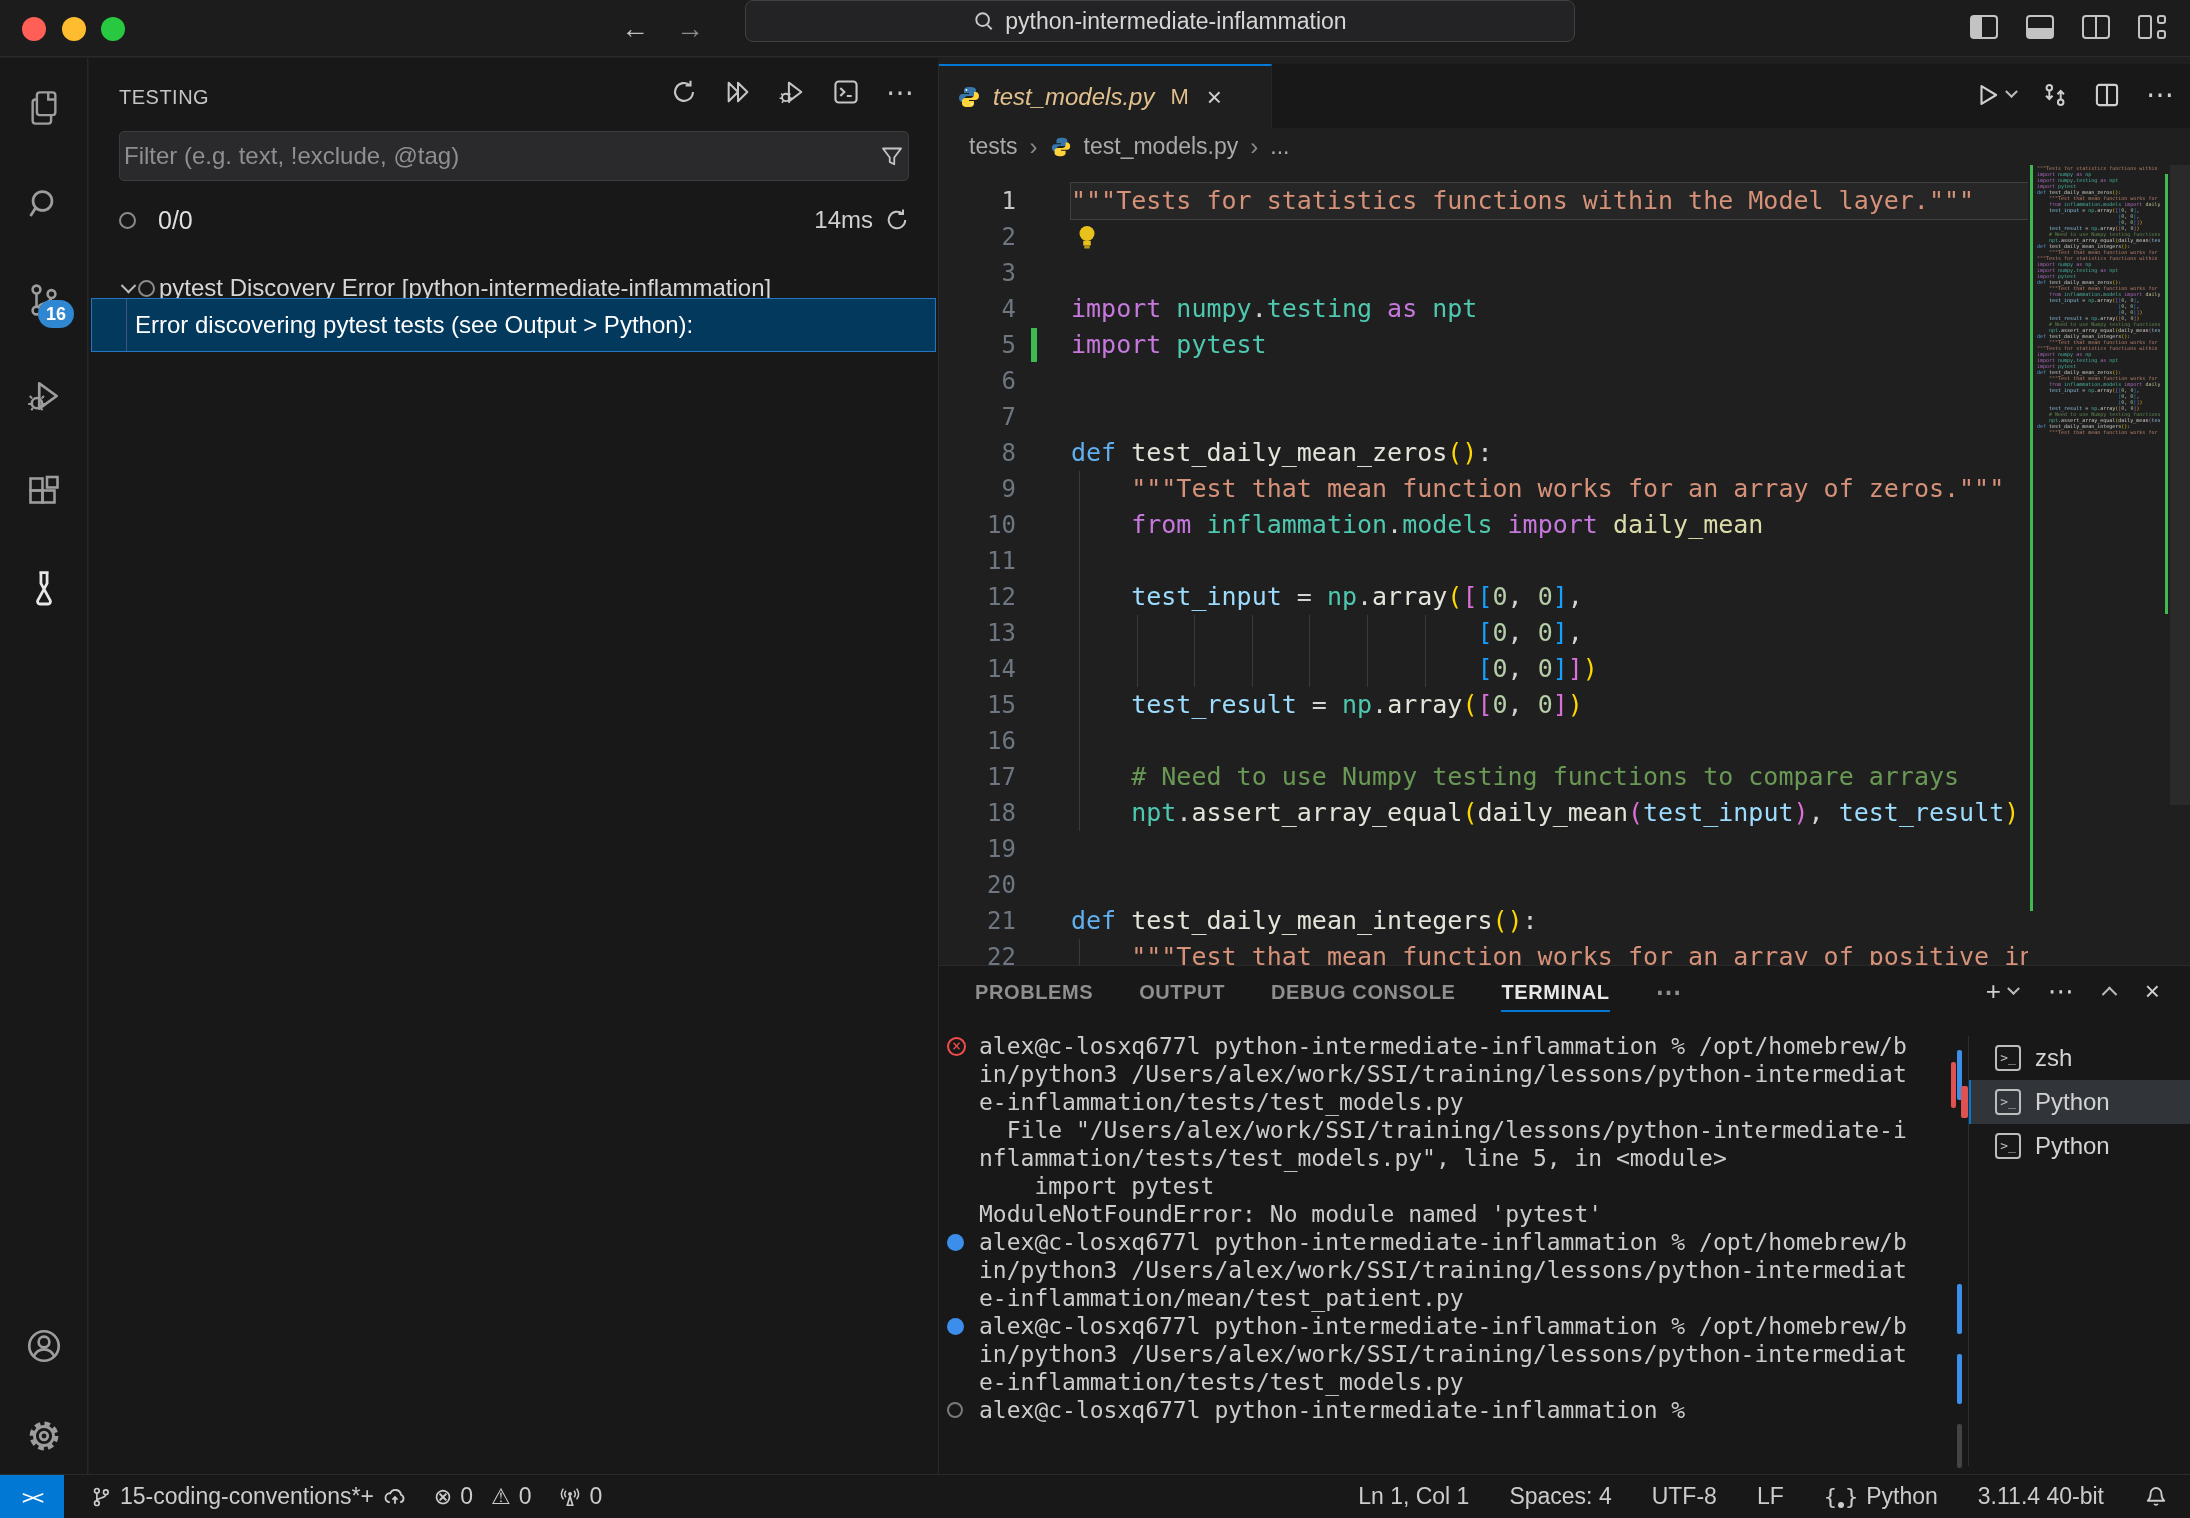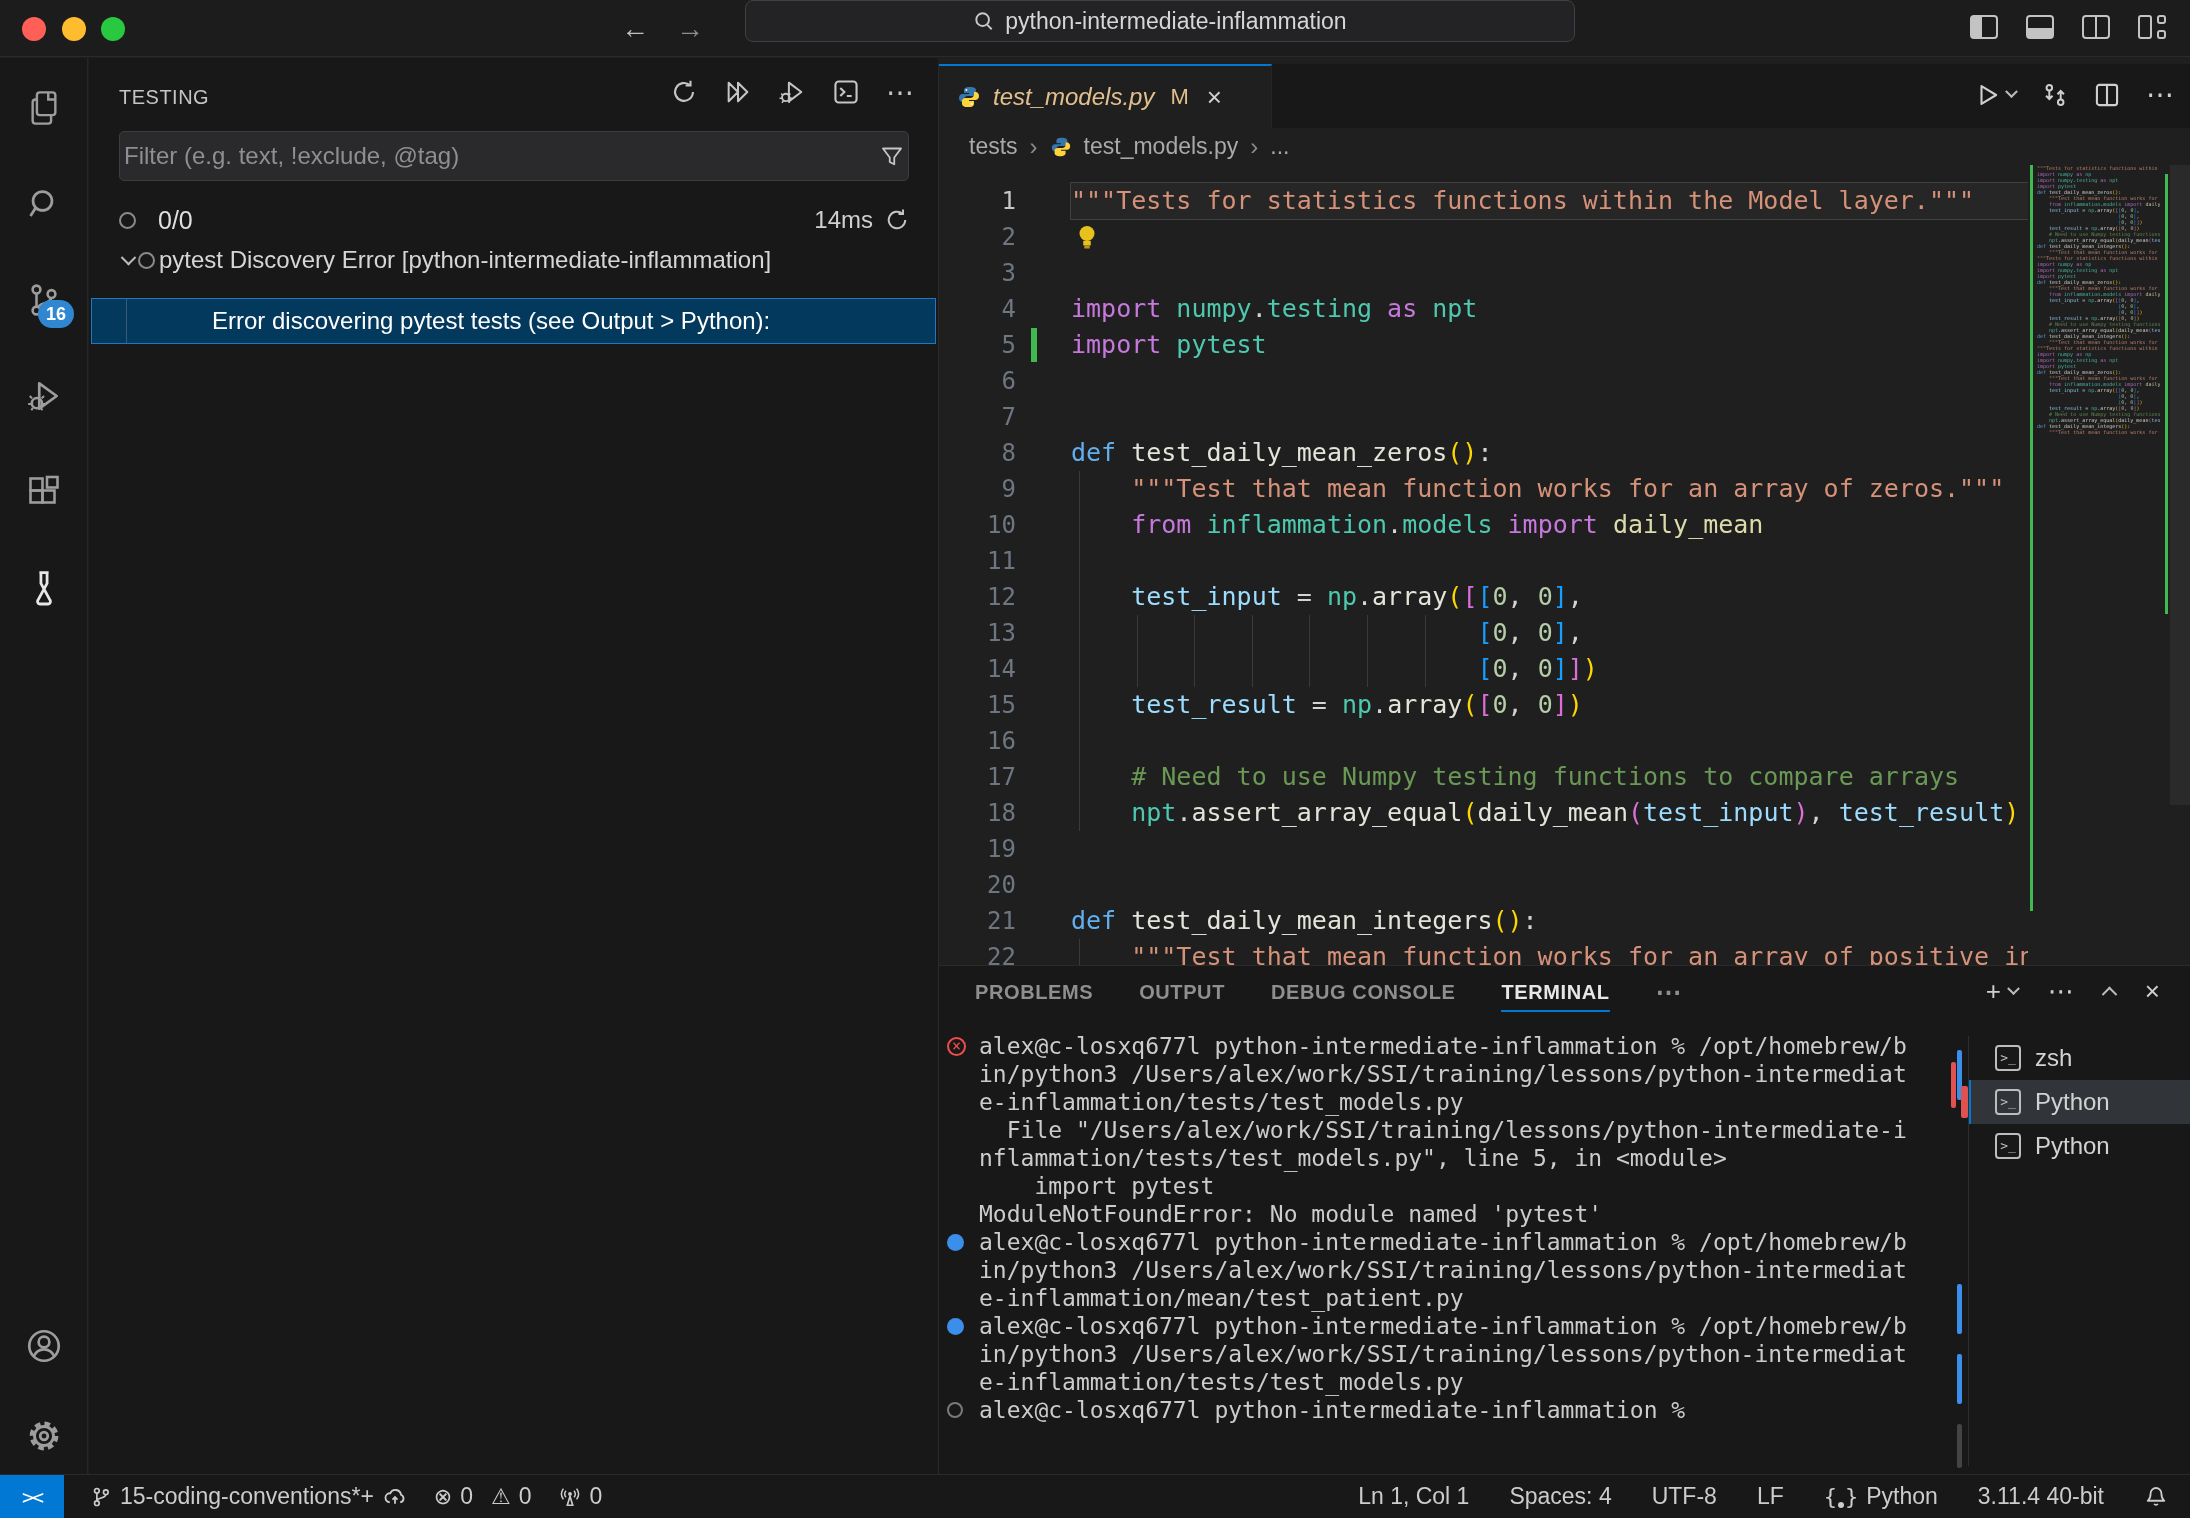--- a/index.html
+++ b/index.html
@@ -49,27 +49,27 @@
   .filterbox { position:absolute; left:30px; top:73px; width:790px; height:50px;
     background:#2a2a2c; border:1px solid #3c3c3c; border-radius:5px;
     display:flex; align-items:center; padding:0 4px; }
   .filterbox input { flex:1; background:transparent; border:none; outline:none;
     color:#cccccc; font-size:24px; font-family:"Liberation Sans",sans-serif; }
   .filterbox input::placeholder { color:#8f8f92; }
   .row-counts { position:absolute; left:30px; top:140px; width:790px; height:44px; display:flex; align-items:center; }
   .circle-ic { width:17px; height:17px; border:2px solid #8a8a8a; border-radius:50%; }
   .row-counts .cnt { margin-left:22px; font-size:25px; color:#e0e0e0; }
   .row-counts .dur { margin-left:auto; font-size:24px; color:#d0d0d0; display:flex; gap:12px; align-items:center; }
-  .tree-row1 { position:absolute; left:0; top:180px; width:849px; height:44px; display:flex; align-items:center; padding-left:34px; gap:4px; }
+  .tree-row1 { position:absolute; left:0; top:208px; width:849px; height:44px; display:flex; align-items:center; padding-left:34px; gap:4px; }
   .tree-row1 .lbl { font-size:24px; color:#d6d6d6; white-space:nowrap; }
   .chev { width:11px; height:11px; border-right:2px solid #bbb; border-bottom:2px solid #bbb; display:inline-block; }
   .chev-down { transform:rotate(45deg) translate(-2px,-2px); }
   .chev-up { transform:rotate(-135deg) translate(-2px,-2px); }
-  .tree-row2 { position:absolute; left:2px; top:240px; width:845px; height:46px;
-    background:#04395e; border:1px solid #2277c2; display:flex; align-items:center; padding-left:120px; }
+  .tree-row2 { position:absolute; left:2px; top:240px; width:845px; height:54px;
+    background:#04395e; border:1px solid #2277c2; display:flex; align-items:center; padding-left:43px; }
   .tree-row2 .lbl { font-size:24px; color:#ffffff; white-space:nowrap; }
   .tree-row2::before { content:""; position:absolute; left:34px; top:0; bottom:0; width:1px; background:#3a5a78; }
 
   
   .editor { position:absolute; left:938px; top:58px; width:1252px; height:907px; background:#1f1f1f; border-left:1px solid #2a2a2a;margin-top:6px; }
   .tabbar { position:absolute; left:0; top:0; right:0; height:64px; background:#181818; }
   .tab { position:absolute; left:0; top:0; width:333px; height:64px; background:#1f1f1f;
     border-top:2px solid #0078d4; border-right:1px solid #252525;
     display:flex; align-items:center; padding:0 18px; gap:12px; }
   .tab .fname { font-size:24px; font-style:italic; color:#e2c08d; }

